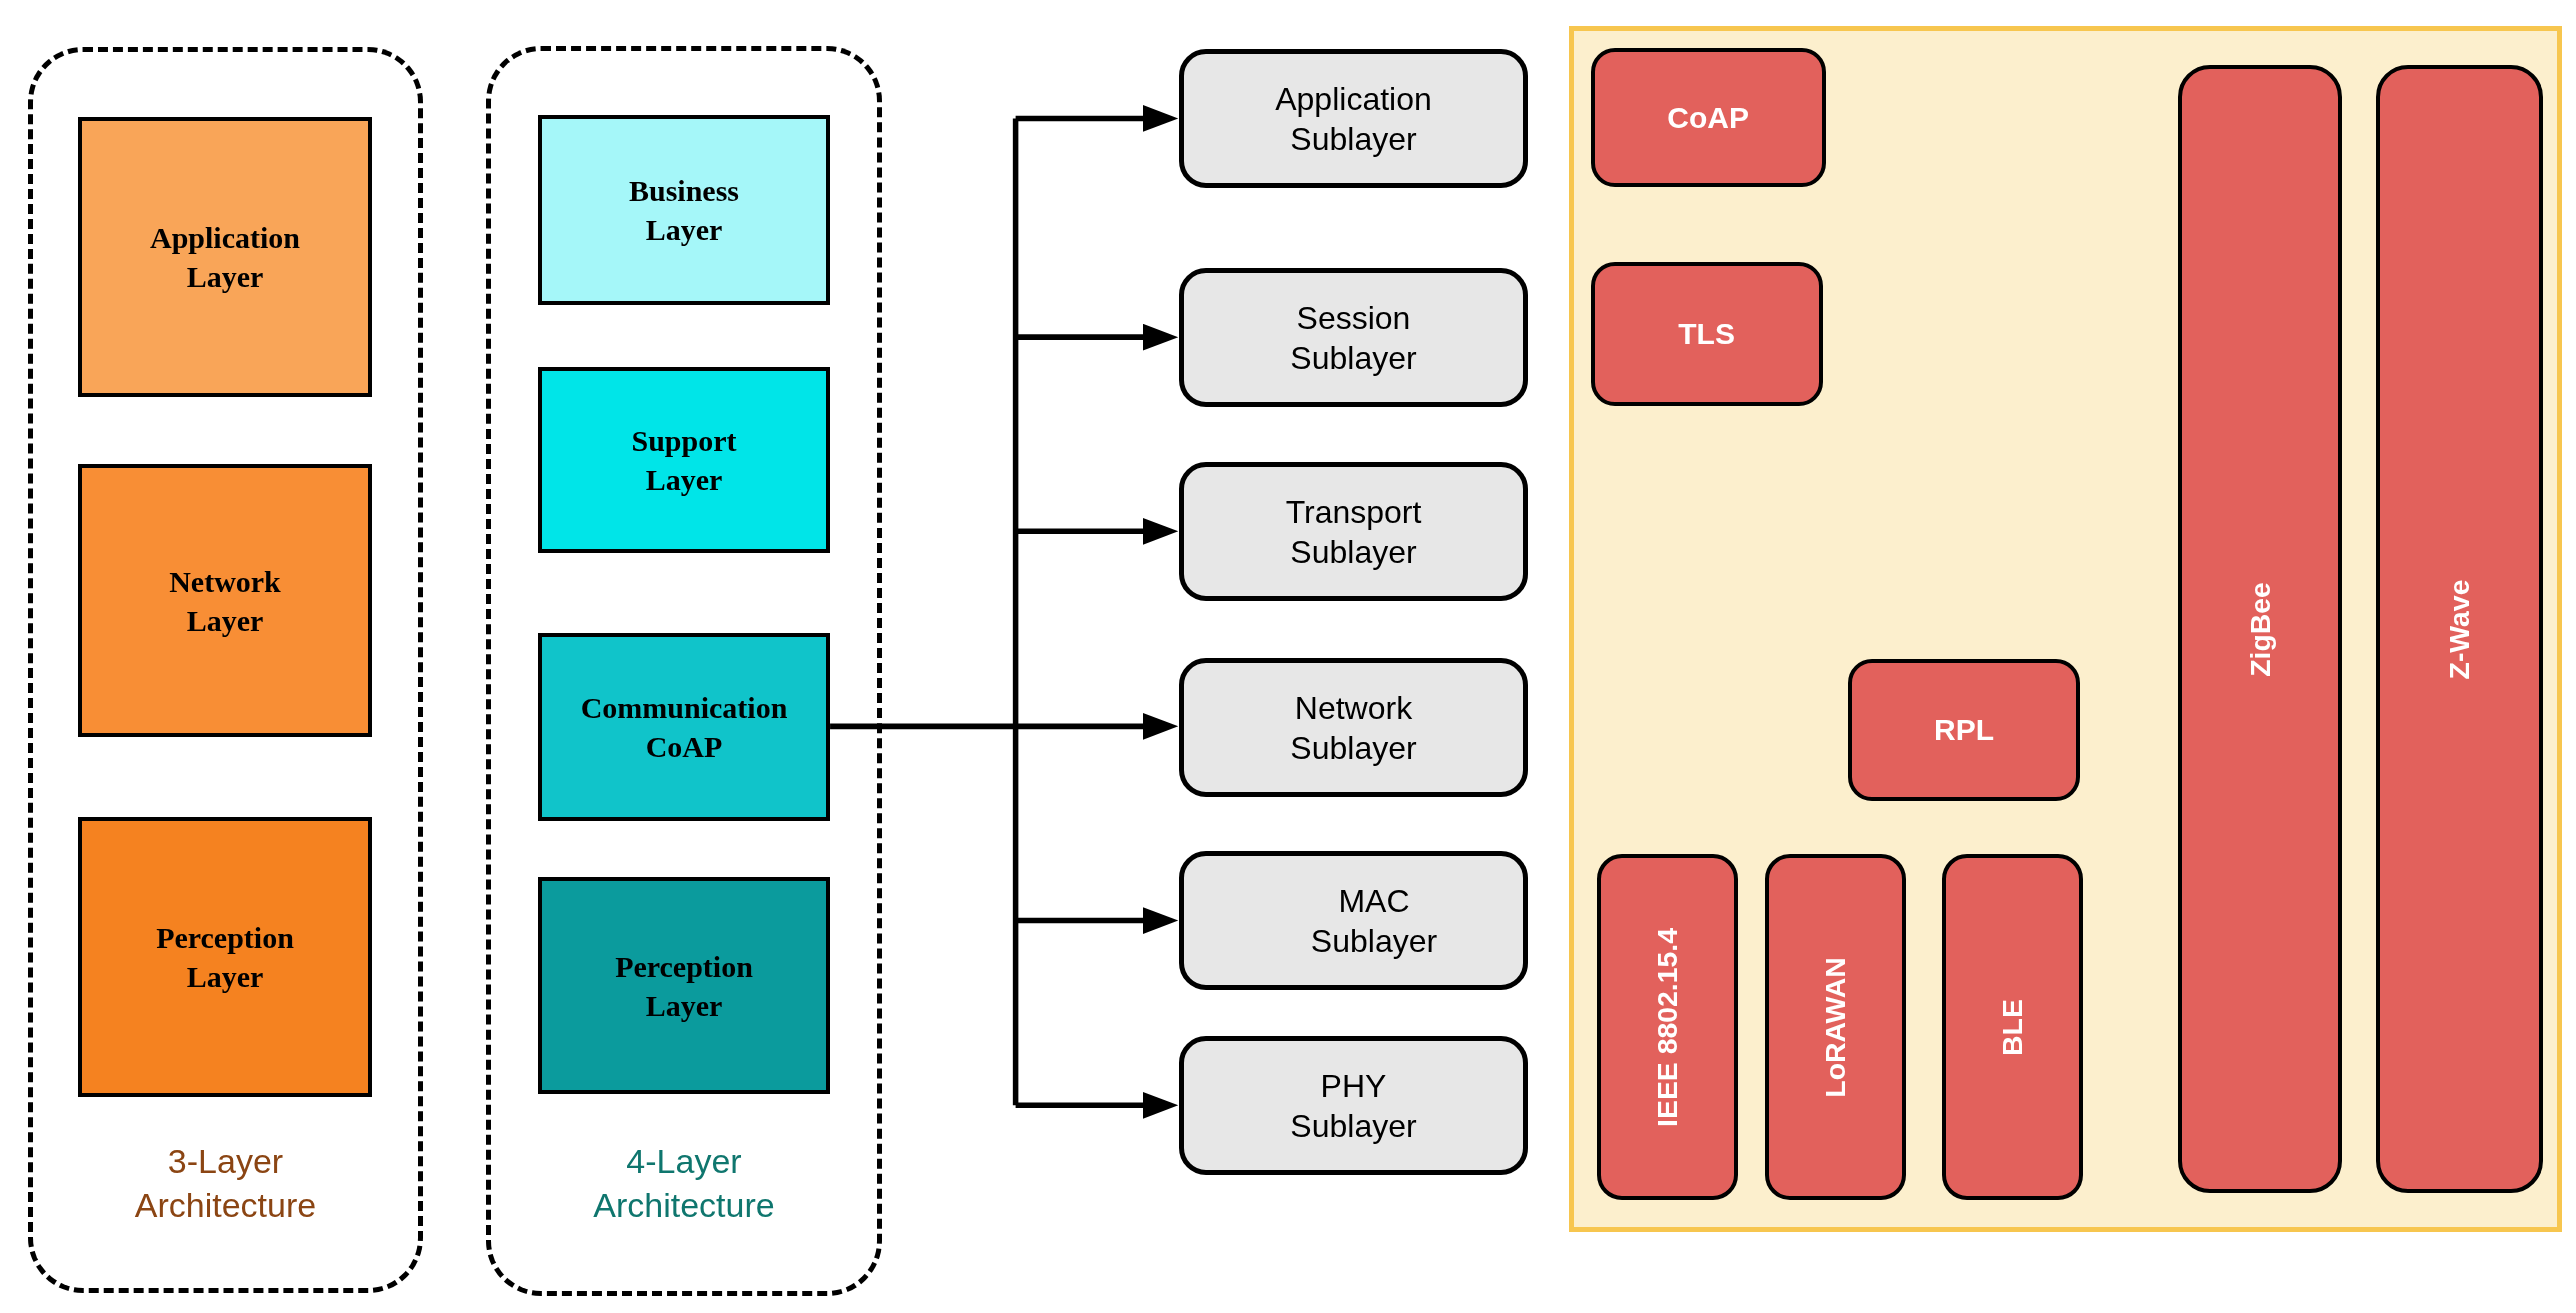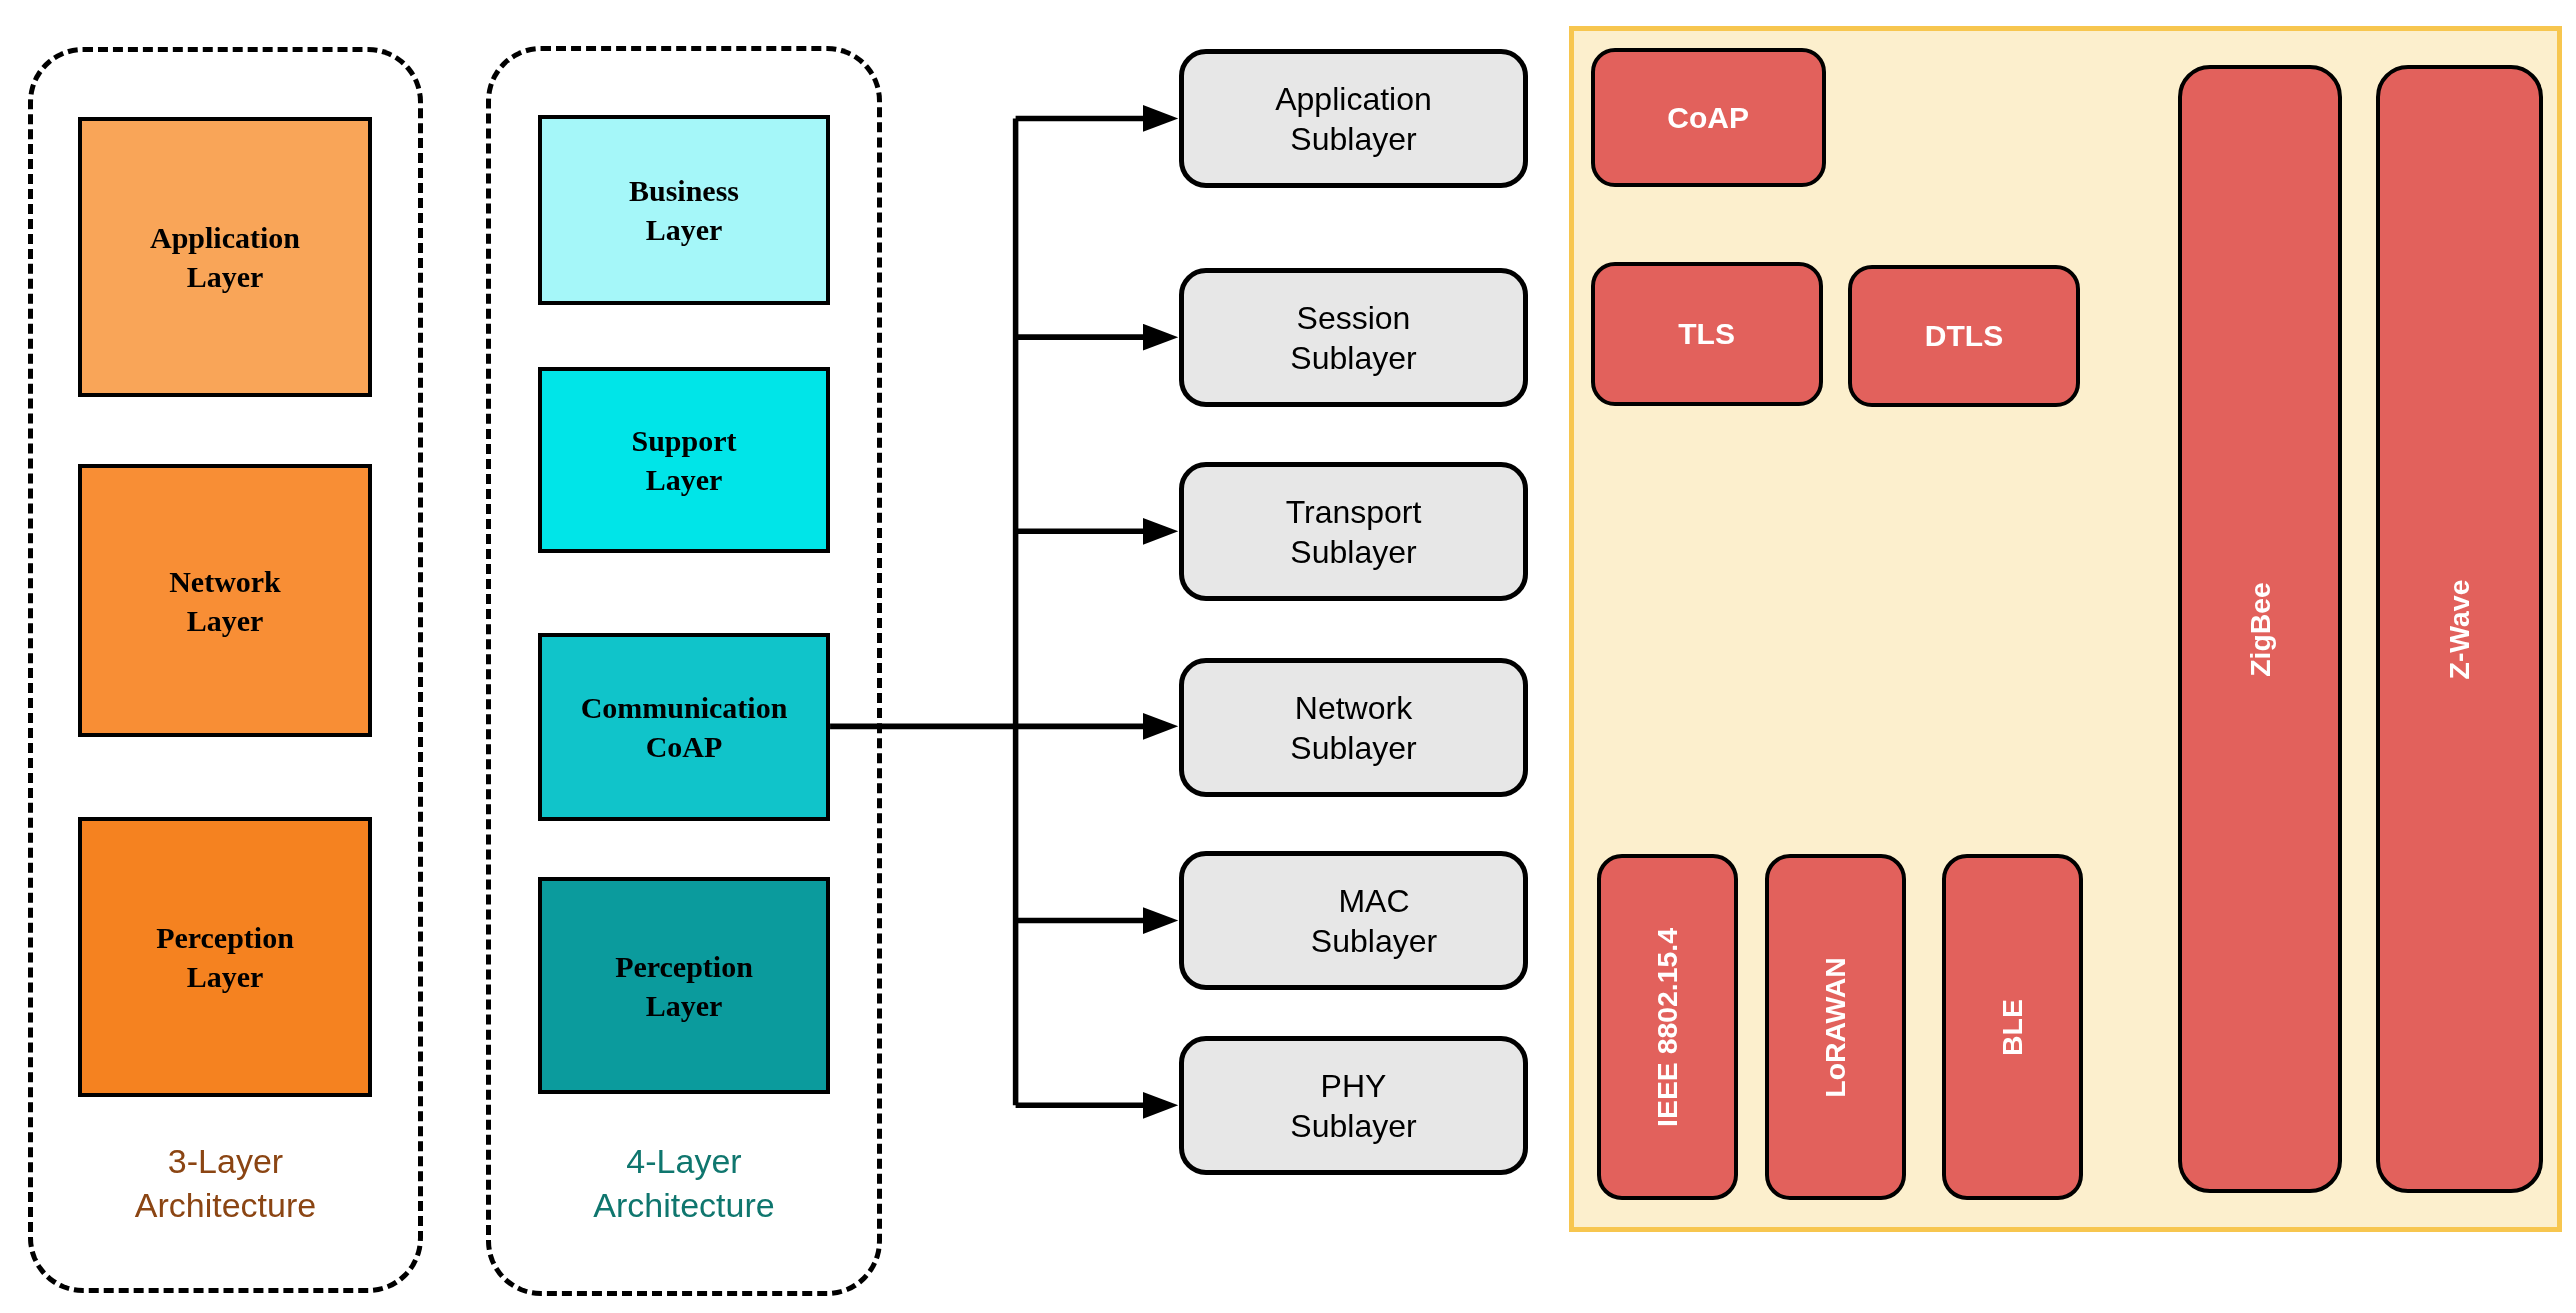--- a/index.html
+++ b/index.html
@@ -102,23 +102,23 @@
 Sublayer</div>
   <div class="sublayer-box" style="top:1036px;">PHY
 Sublayer</div>
 
   <div class="proto-panel" style="background-color: rgb(252, 239, 205); border-color: rgb(247, 198, 79);">
 
     <div class="proto-box" style="left: 16.6px; top: 231px; width: 232px; height: 144px; background-color: rgb(226, 97, 92);">TLS</div>
 
     <div class="proto-box" style="left: 16.6px; top: 17.4px; width: 235px; height: 139px; background-color: rgb(226, 97, 92);">CoAP</div>
 
-    <div class="proto-box" style="left: 274px; top: 234px; width: 232px; height: 142px; background-color: rgb(226, 97, 92);">DTLS</div>
 
 
+    <div class="proto-box" style="left: 274px; top: 628px; width: 232px; height: 142px; background-color: rgb(226, 97, 92);">RPL</div>
 
     <div class="proto-box vert" style="left: 23px; top: 823px; width: 141px; height: 346px; background-color: rgb(226, 97, 92);">
       <span class="vlabel">IEEE 8802.15.4</span>
     </div>
 
     <div class="proto-box vert" style="left: 191px; top: 823px; width: 141px; height: 346px; background-color: rgb(226, 97, 92);">
       <span class="vlabel">LoRAWAN</span>
     </div>
 
     <div class="proto-box vert" style="left: 368px; top: 823px; width: 141px; height: 346px; background-color: rgb(226, 97, 92);">

